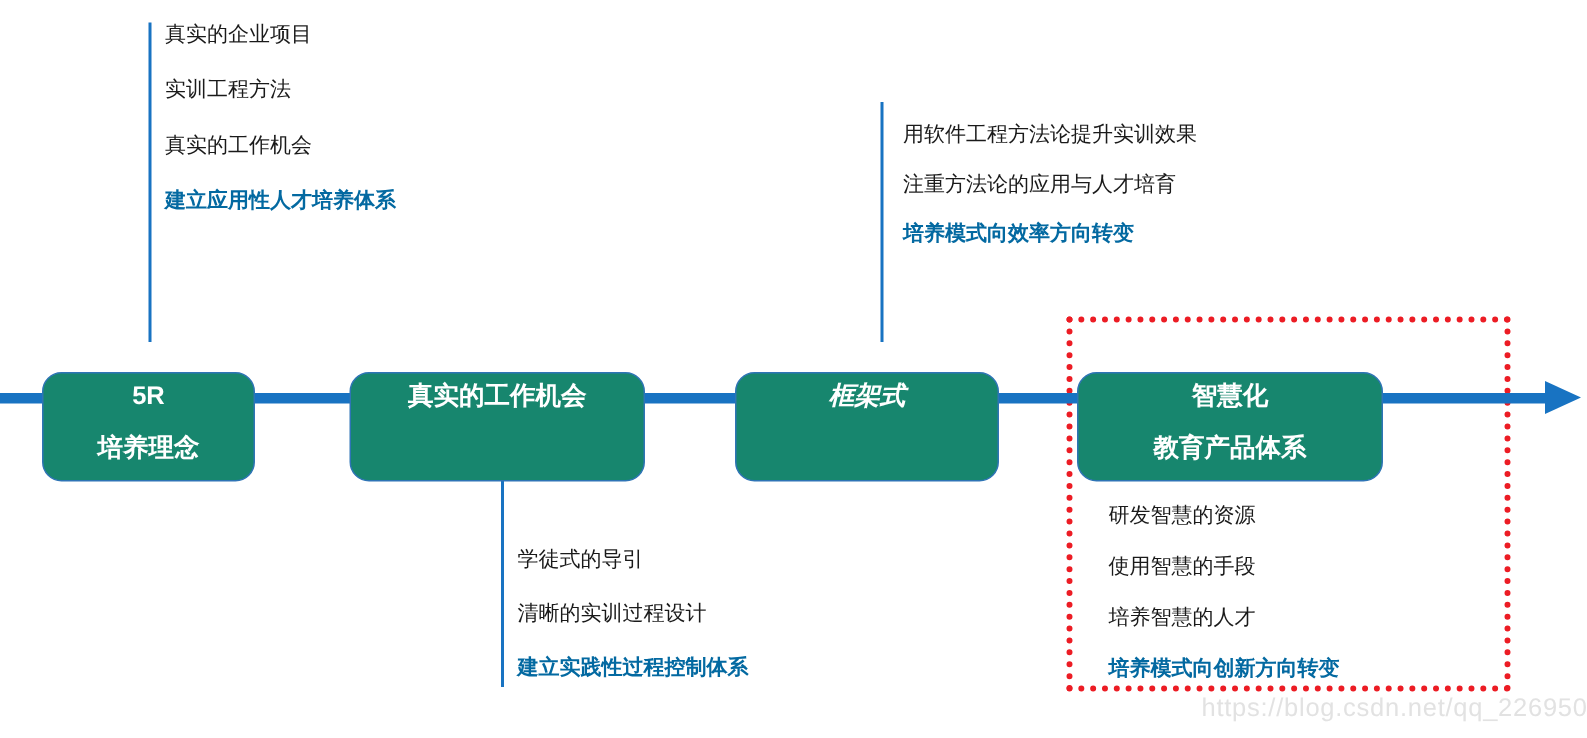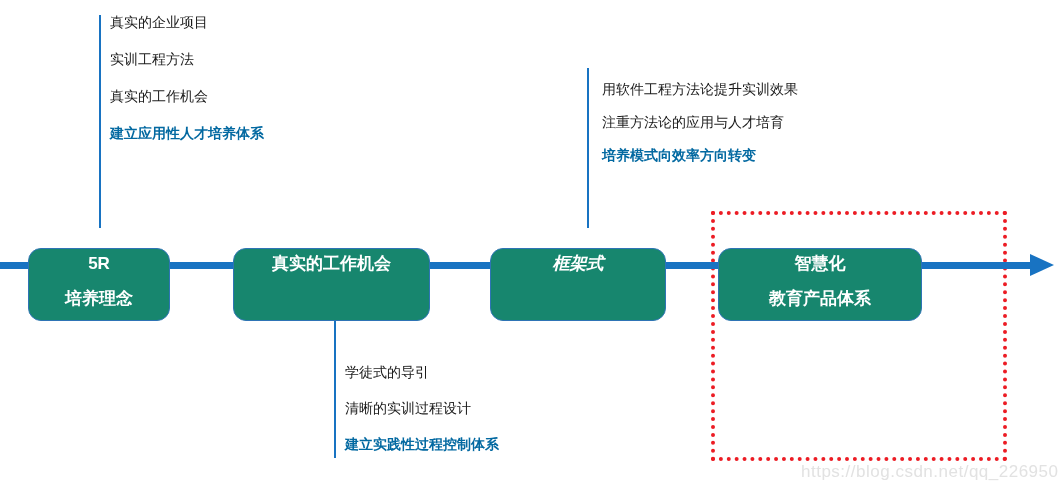--- a/index.html
+++ b/index.html
@@ -144,16 +144,22 @@
     <div>注重方法论的应用与人才培育</div>
     <div class="hl">培养模式向效率方向转变</div>
   </div>
 
   <div class="ann ann-bottom-mid">
     <div>学徒式的导引</div>
     <div>清晰的实训过程设计</div>
     <div class="hl">建立实践性过程控制体系</div>
   </div>
 
+  <div class="ann ann-bottom-right">
+    <div>研发智慧的资源</div>
+    <div>使用智慧的手段</div>
+    <div>培养智慧的人才</div>
+    <div class="hl">培养模式向创新方向转变</div>
+  </div>
 
   <div class="watermark">https://blog.csdn.net/qq_22695001</div>
 
 </div>
 
 </body></html>

